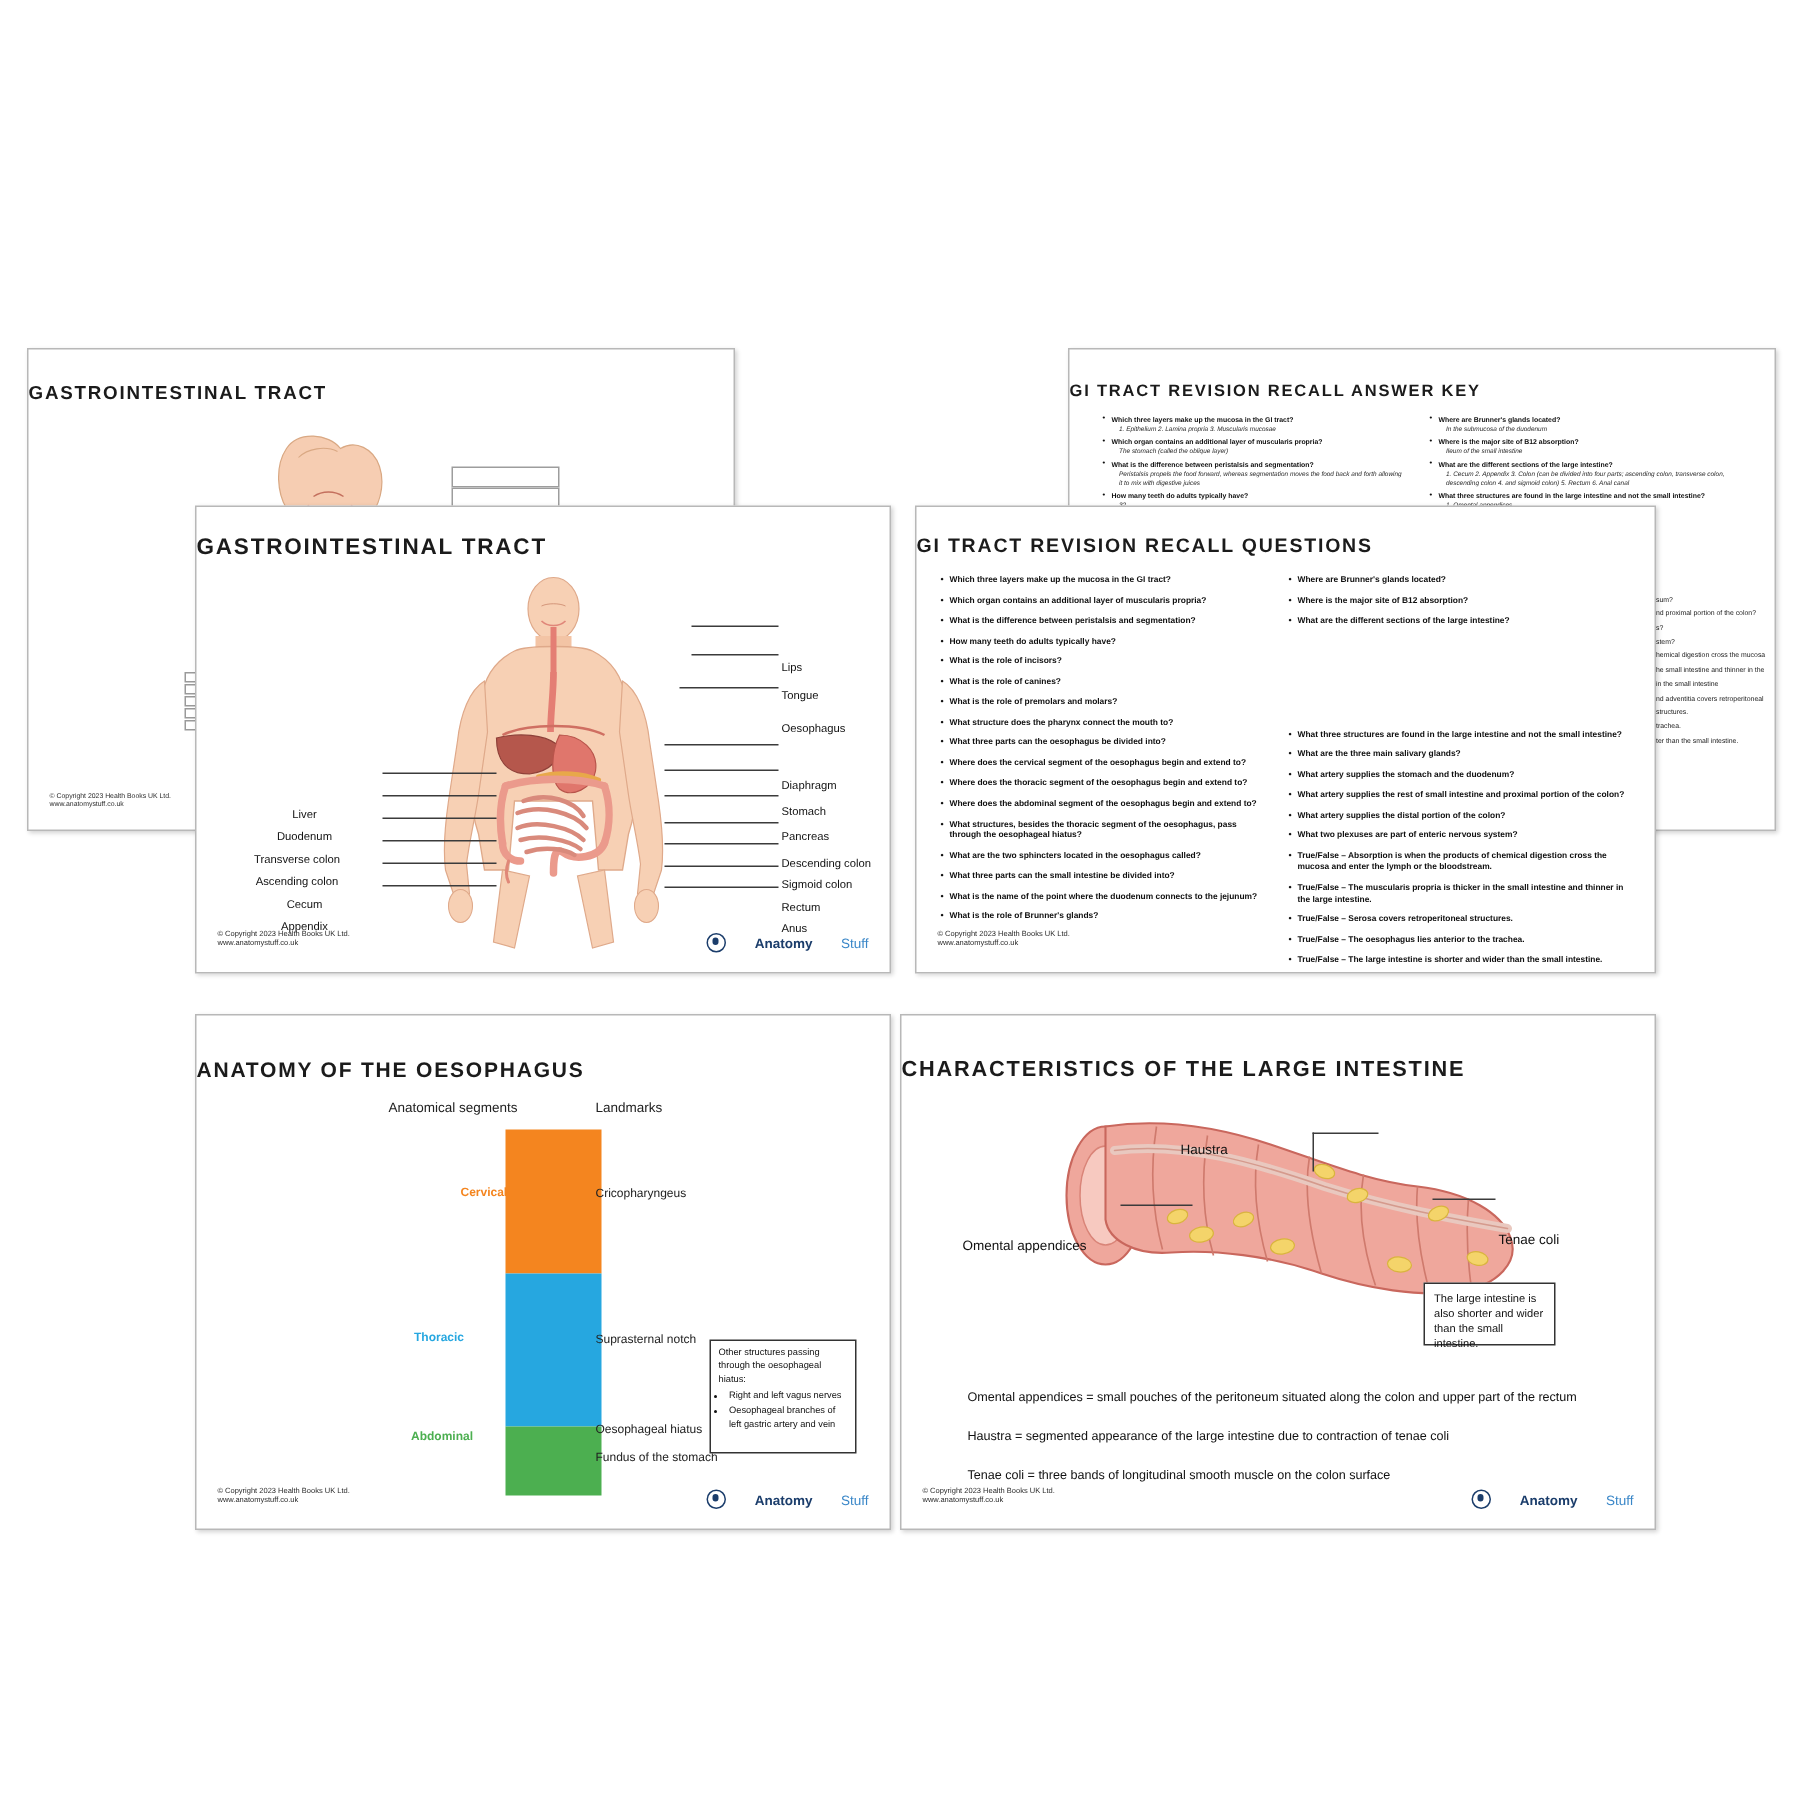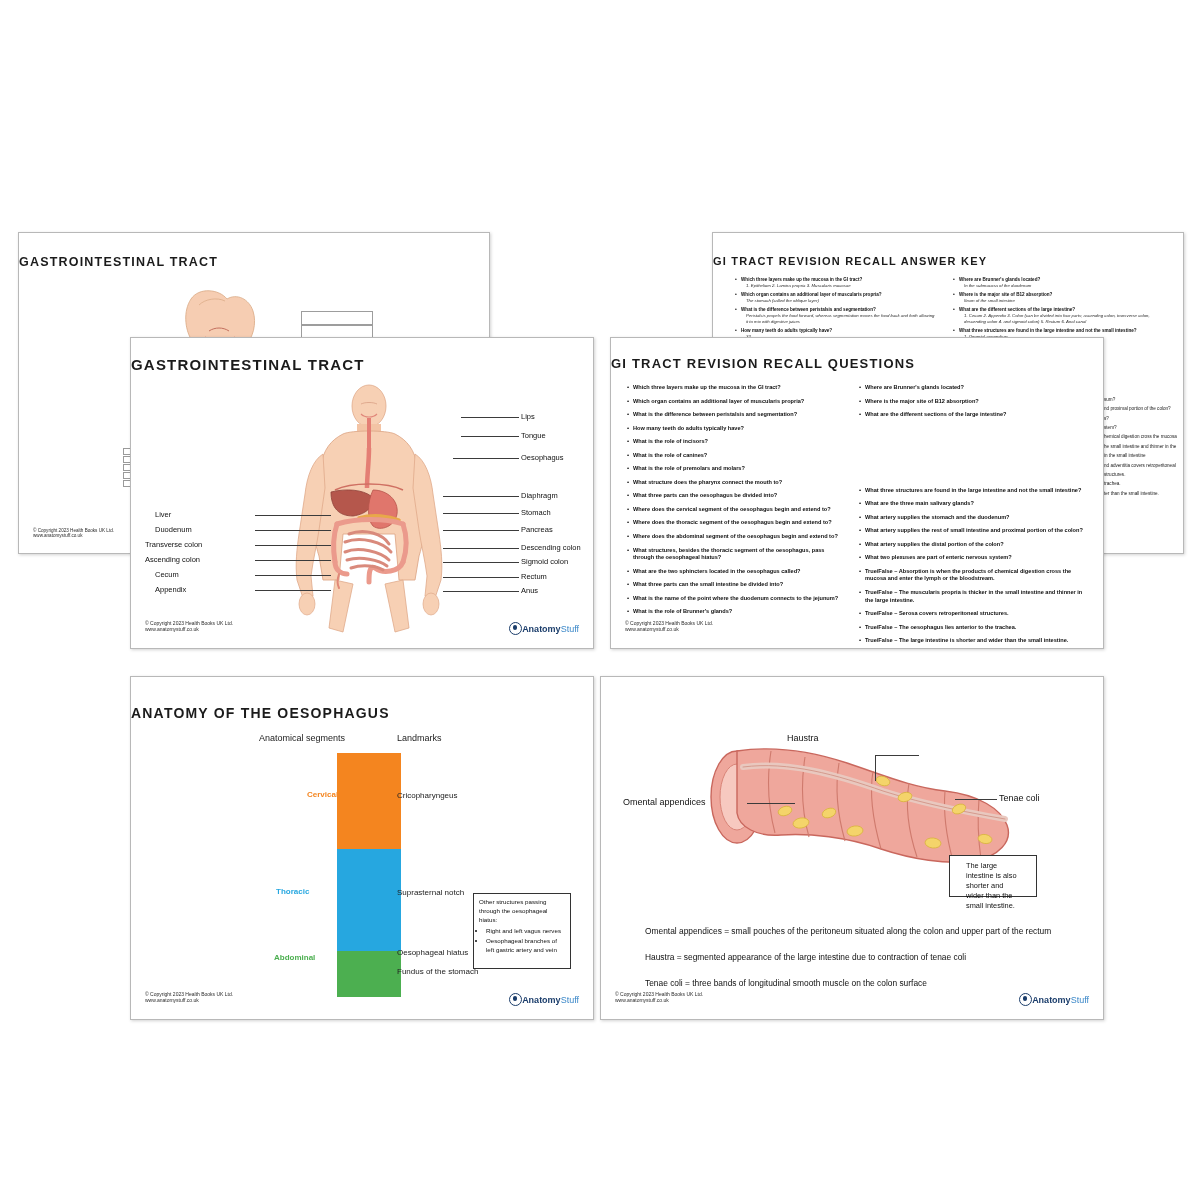--- a/index.html
+++ b/index.html
@@ -39,21 +39,21 @@
     color: #2b2b2b;
     line-height: 1.25;
     white-space: pre-line;
   }
 
   
   .logo {
     position: absolute;
     display: flex;
     align-items: center;
-    gap: 0;
+    gap: 19px;
     color: #1b3d6b;
     font-size: 9px;
     font-weight: bold;
   }
   .logo .badge {
     width: 11px; height: 11px; border-radius: 50%;
     border: 1.4px solid #1b3d6b;
     display: inline-block;
     position: relative;
   }
@@ -69,23 +69,24 @@
   .lead {
     position: absolute;
     height: 1px;
     background: #3b3b3b;
   }
   .lbl {
     position: absolute;
     font-size: 7.5px;
     color: #111;
     white-space: nowrap;
+    margin-top: 28px;
   }
   .lbl.r { text-align: left; }
-  .lbl.l { text-align: left; }
+  .lbl.l { text-align: center; }
 
   
   .tick {
     position: absolute;
     width: 11px; height: 7px;
     border: 1px solid #9a9a9a;
     background: #fff;
     box-sizing: border-box;
   }
 
@@ -150,21 +151,21 @@
     color: #111;
     line-height: 1.5;
     margin-top: 12px;
   }
   .li-box {
     position: absolute;
     border: 1px solid #333;
     background: #fff;
     font-size: 7.4px;
     line-height: 1.35;
-    padding: 5px 16px;
+    padding: 5px 6px;
     box-sizing: border-box;
     color: #111;
   }
 </style>
 </head>
 <body>
 
 <div class="stage">
 
   <div class="card shadow" style="left:18px; top:232px; width:472px; height:322px;">
@@ -431,20 +432,21 @@
 
     <div class="copy" style="left:14px; bottom:16px; font-size:5px;"><span>© Copyright 2023 Health Books UK Ltd.</span><br><span>www.anatomystuff.co.uk</span></div>
     <div class="logo" style="right:14px; bottom:13px;">
       <span class="badge"></span>
       <span>Anatomy</span>
         <span class="t2">Stuff</span>
     </div>
   </div>
 
   <div class="card shadow" style="left:600px; top:676px; width:504px; height:344px;">
+    <div class="ttl" style="left:0; right:0; top:28px; position:absolute; font-size:14.5px;">CHARACTERISTICS OF THE LARGE INTESTINE</div>
 
     <svg style="position:absolute; left:96px; top:62px;" width="340" height="150" viewBox="0 0 340 150">
 
       <ellipse cx="40" cy="58" rx="26" ry="46" fill="#efa79c" stroke="#c9675d" stroke-width="1.4"></ellipse>
       <ellipse cx="40" cy="58" rx="17" ry="33" fill="#f7c9c0" stroke="#d98478" stroke-width="1"></ellipse>
 
       <path d="M40,12 C80,6 120,14 150,24 C186,36 214,48 248,52 C282,56 304,70 310,86
                C316,102 302,118 276,122 C250,126 214,120 184,110 C150,98 112,94 84,96
                C60,98 42,88 40,74 Z" fill="#efa79c" stroke="#c9675d" stroke-width="1.4"></path>
 

